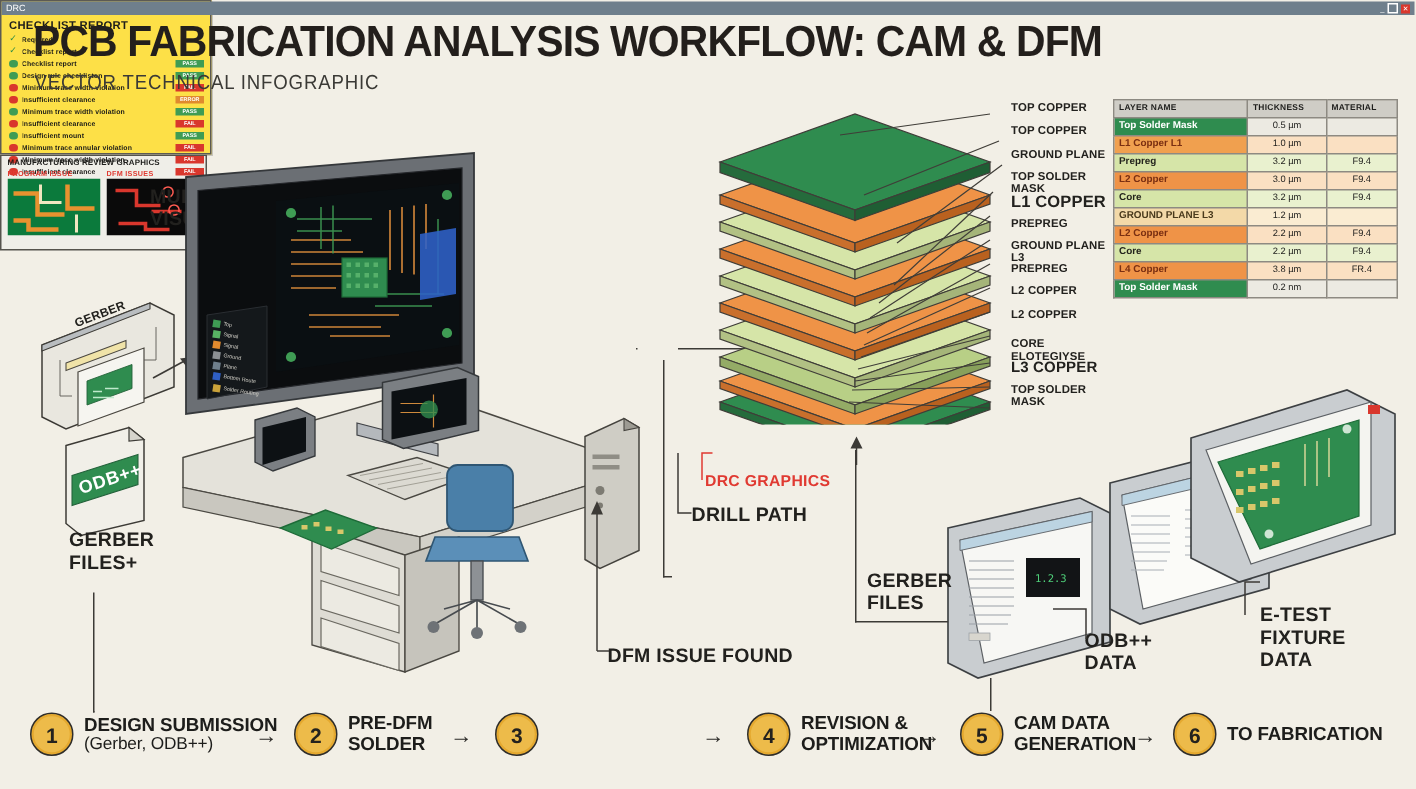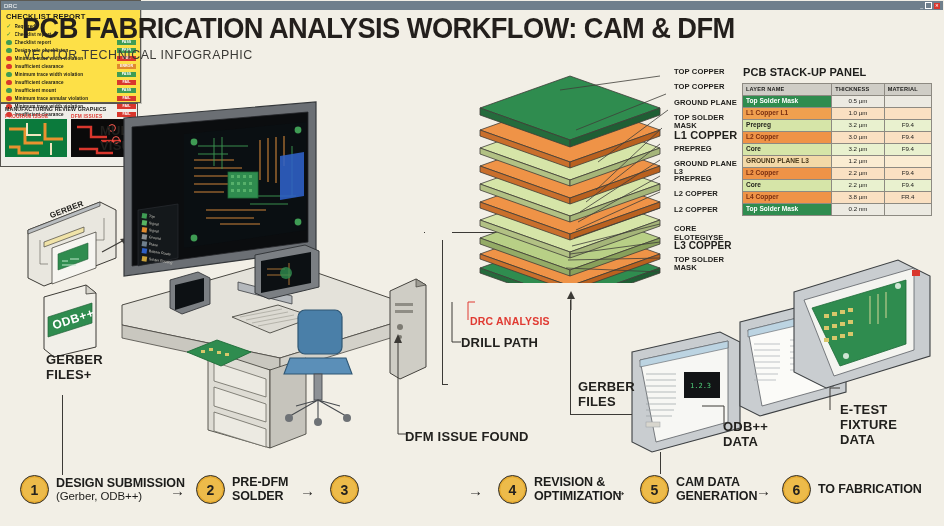--- a/index.html
+++ b/index.html
@@ -475,21 +475,20 @@
         <div class="lbl sm" style="position: absolute; left: 0px; top: 122.4px; white-space: pre-line; line-height: 1.12; font-size: 7.6px; font-weight: bold; letter-spacing: 0.1px;">L2 COPPER</div>
         <div class="lbl sm" style="position: absolute; left: 0px; top: 137.7px; white-space: pre-line; line-height: 1.12; font-size: 7.6px; font-weight: bold; letter-spacing: 0.1px;">L2 COPPER</div>
         <div class="lbl sm" style="position: absolute; left: 0px; top: 157px; white-space: pre-line; line-height: 1.12; font-size: 7.6px; font-weight: bold; letter-spacing: 0.1px;">CORE
 ELOTEGIYSE</div>
         <div class="lbl sm" style="position: absolute; left: 0px; top: 172.3px; white-space: pre-line; line-height: 1.12; font-size: 10px; font-weight: bold; letter-spacing: 0.1px;">L3 COPPER</div>
         <div class="lbl sm" style="position: absolute; left: 0px; top: 187.6px; white-space: pre-line; line-height: 1.12; font-size: 7.6px; font-weight: bold; letter-spacing: 0.1px;">TOP SOLDER MASK</div>
       </div>
   </div>
 
   <div class="abs" id="stackpanel">
-    <h3>PCB STACK-UP PANEL</h3>
     <table class="stk">
       <thead>
           <tr id="stkHead">
             <th>LAYER NAME</th>
             <th>THICKNESS</th>
             <th>MATERIAL</th>
           </tr>
         </thead>
       <tbody id="stkBody">
           <tr>
@@ -539,21 +538,21 @@
           </tr>
           <tr>
             <td style="background: rgb(47, 140, 79); color: rgb(255, 255, 255); font-weight: bold;">Top Solder Mask</td>
             <td class="thk" style="background: rgb(236, 234, 226);">0.2 nm</td>
             <td class="mat" style="background: rgb(236, 234, 226);"></td>
           </tr>
         </tbody>
     </table>
   </div>
 
-  <div class="abs lbl red" style="left:470px;top:315px;">DRC ANALYSIS</div>
+  <div class="abs lbl red" style="left:470px;top:315px;">DRC GRAPHICS</div>
   <div class="abs" style="left:463px;top:300px;">
     <svg width="14" height="22">
         <path d="M12,2 L5,2 L5,20" stroke="#e03a32" stroke-width="1" fill="none"></path>
       </svg>
   </div>
   <div class="abs lbl big" style="left:461px;top:336px;">DRILL PATH</div>
   <div class="abs" style="left:447px;top:300px;">
     <svg width="16" height="44">
         <path d="M14,42 L5,42 L5,2" stroke="#3c3a36" stroke-width="1" fill="none"></path>
       </svg>

